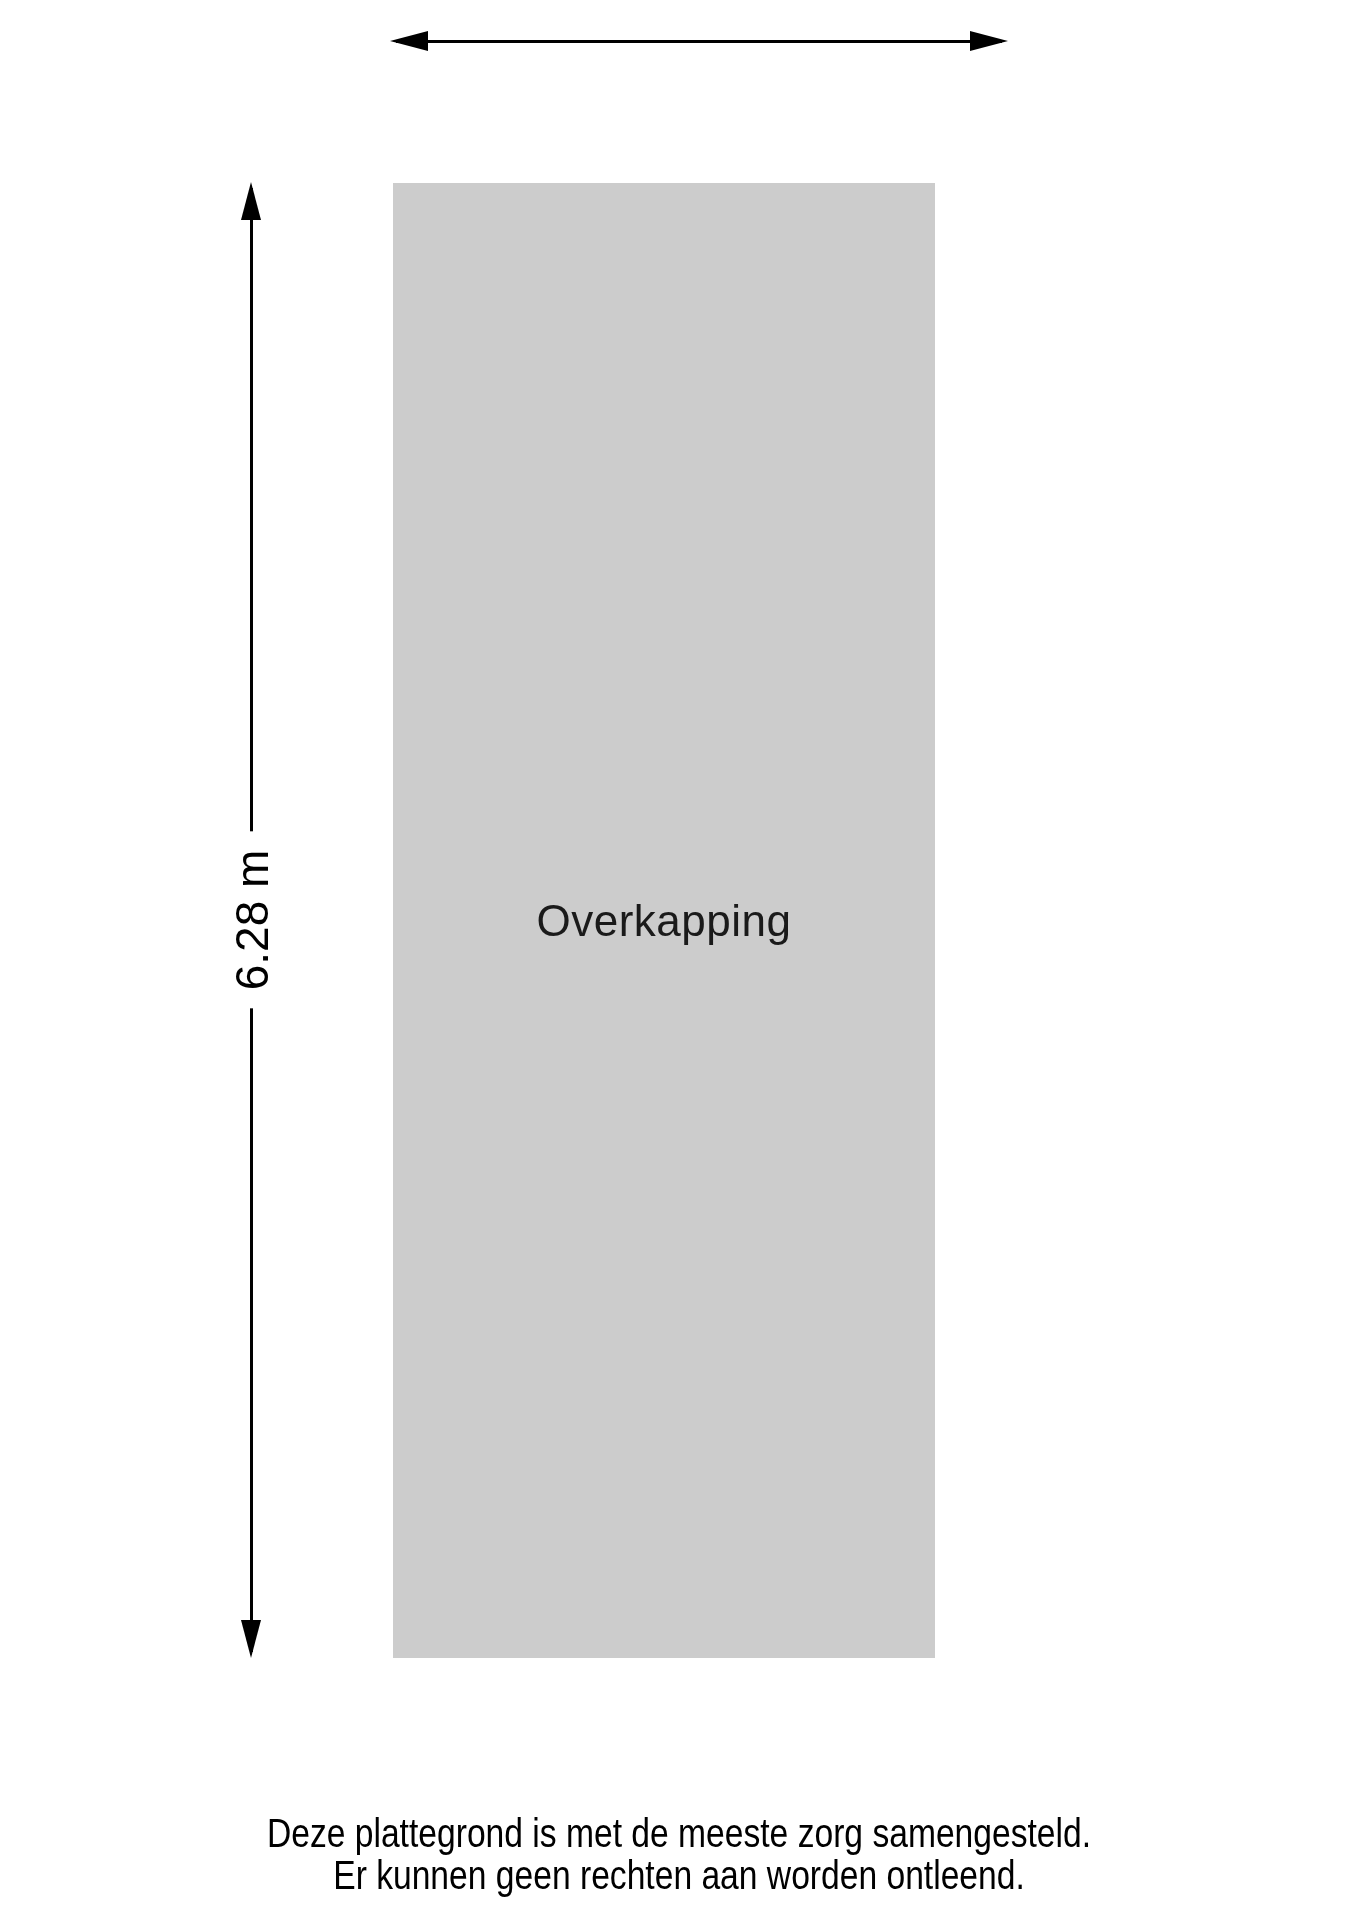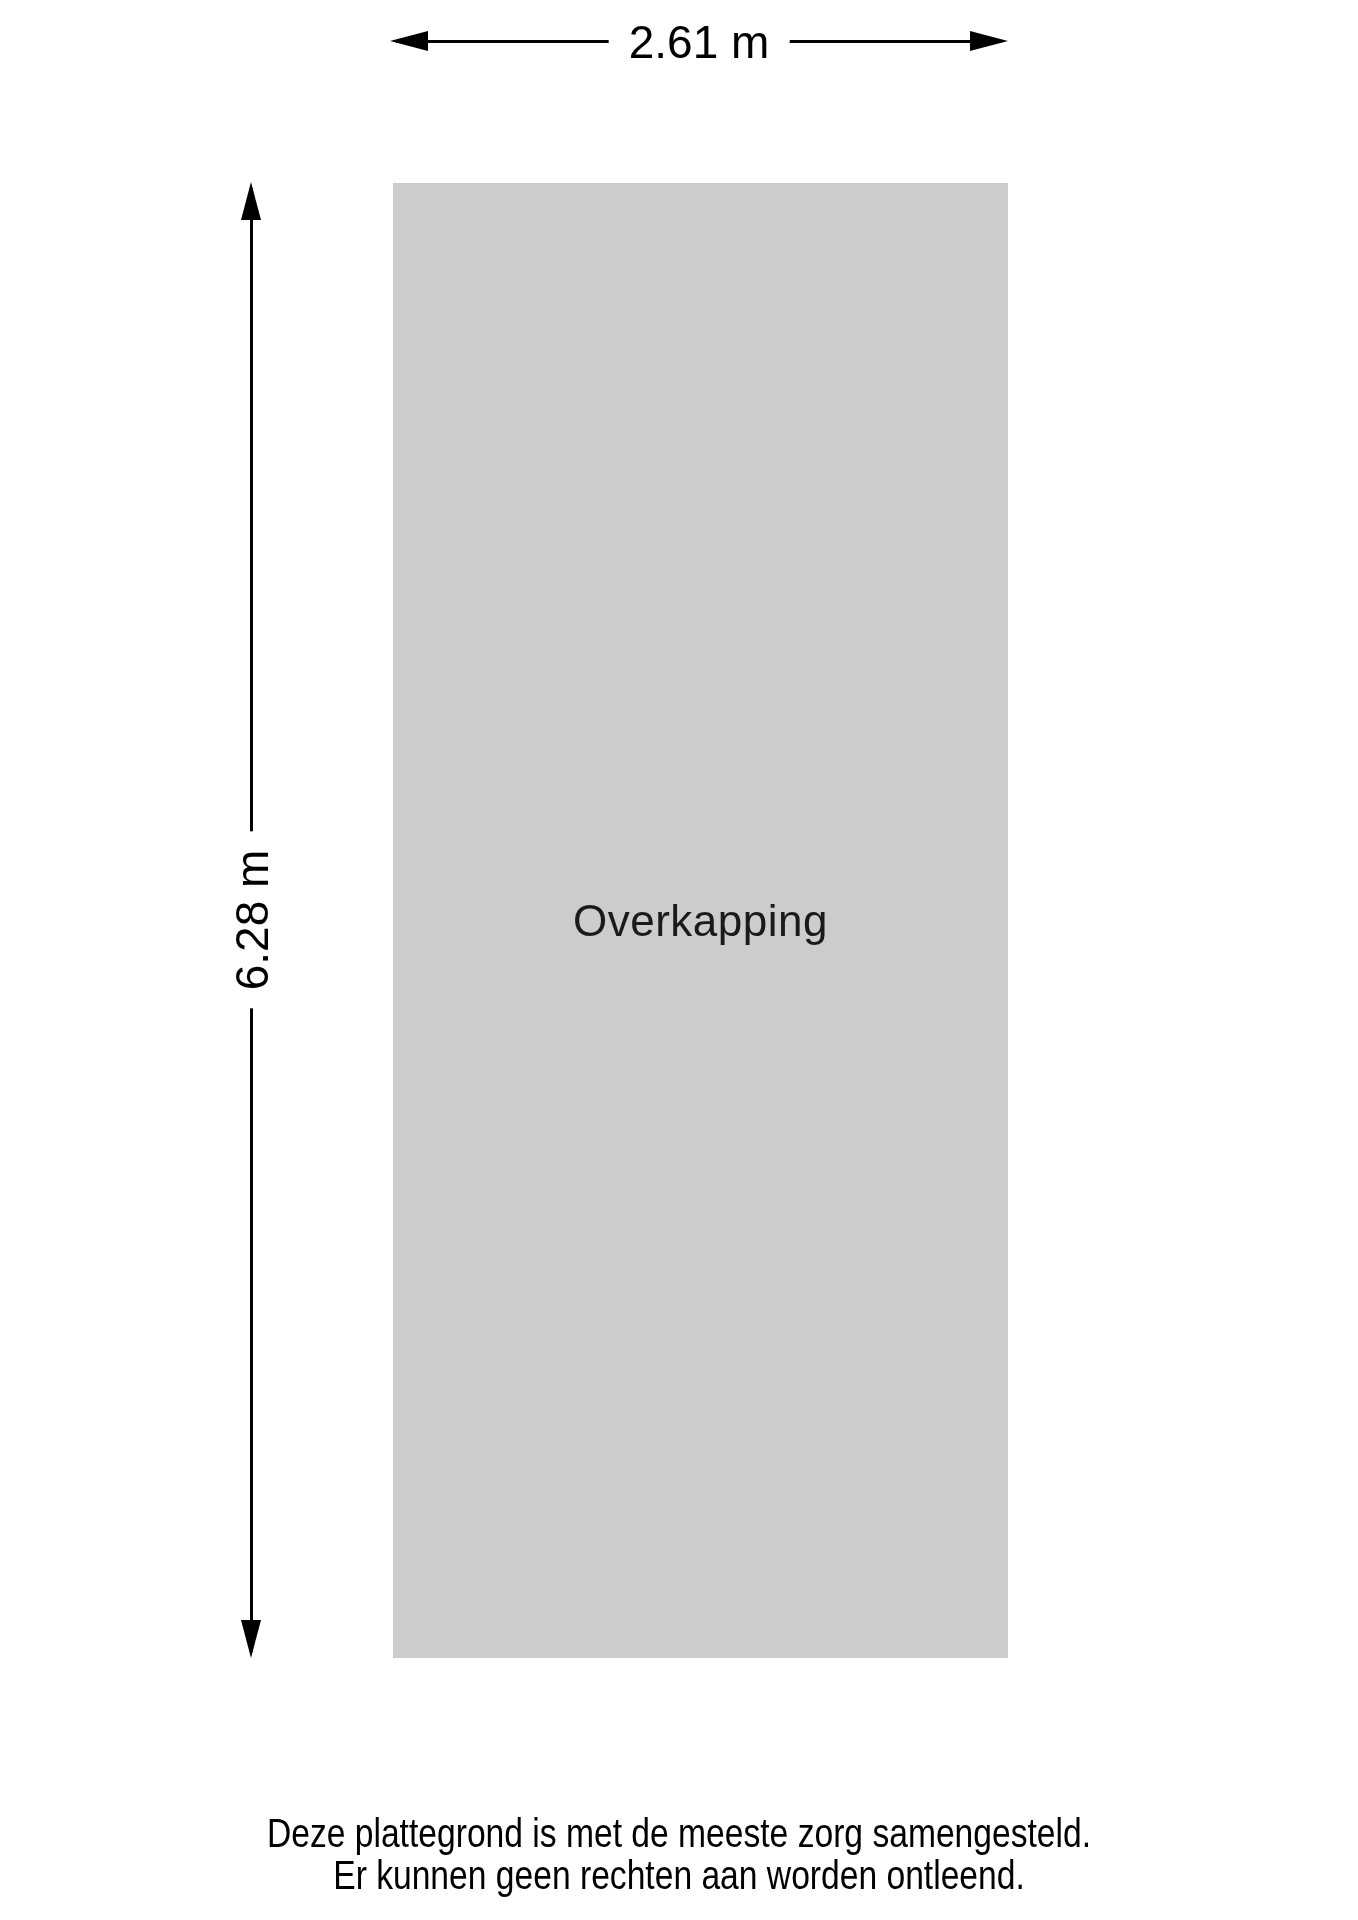--- a/index.html
+++ b/index.html
@@ -14,21 +14,21 @@
     height: 1920px;
     background: #ffffff;
     overflow: hidden;
   }
 
   
   .room {
     position: absolute;
     left: 393px;
     top: 183px;
-    width: 615px;
+    width: 542px;
     height: 1475px;
     background: #cccccc;
     display: flex;
     align-items: center;
     justify-content: center;
   }
   .room-label {
     font-size: 44px;
     color: #1a1a1a;
     letter-spacing: 0.5px;
@@ -140,21 +140,20 @@
 </style>
 </head>
 <body>
 
 <div class="canvas">
 
   <div class="dim-h">
     <div class="dim-line"></div>
     <div class="arrowhead arrow-left"></div>
     <div class="arrowhead arrow-right"></div>
-    <div class="dim-label">2.61 m</div>
   </div>
 
   <div class="dim-v">
     <div class="dim-line"></div>
     <div class="arrowhead arrow-up"></div>
     <div class="arrowhead arrow-down"></div>
     <div class="dim-label">6.28 m</div>
   </div>
 
   <div class="room" style="background-color: rgb(204, 204, 204);">

